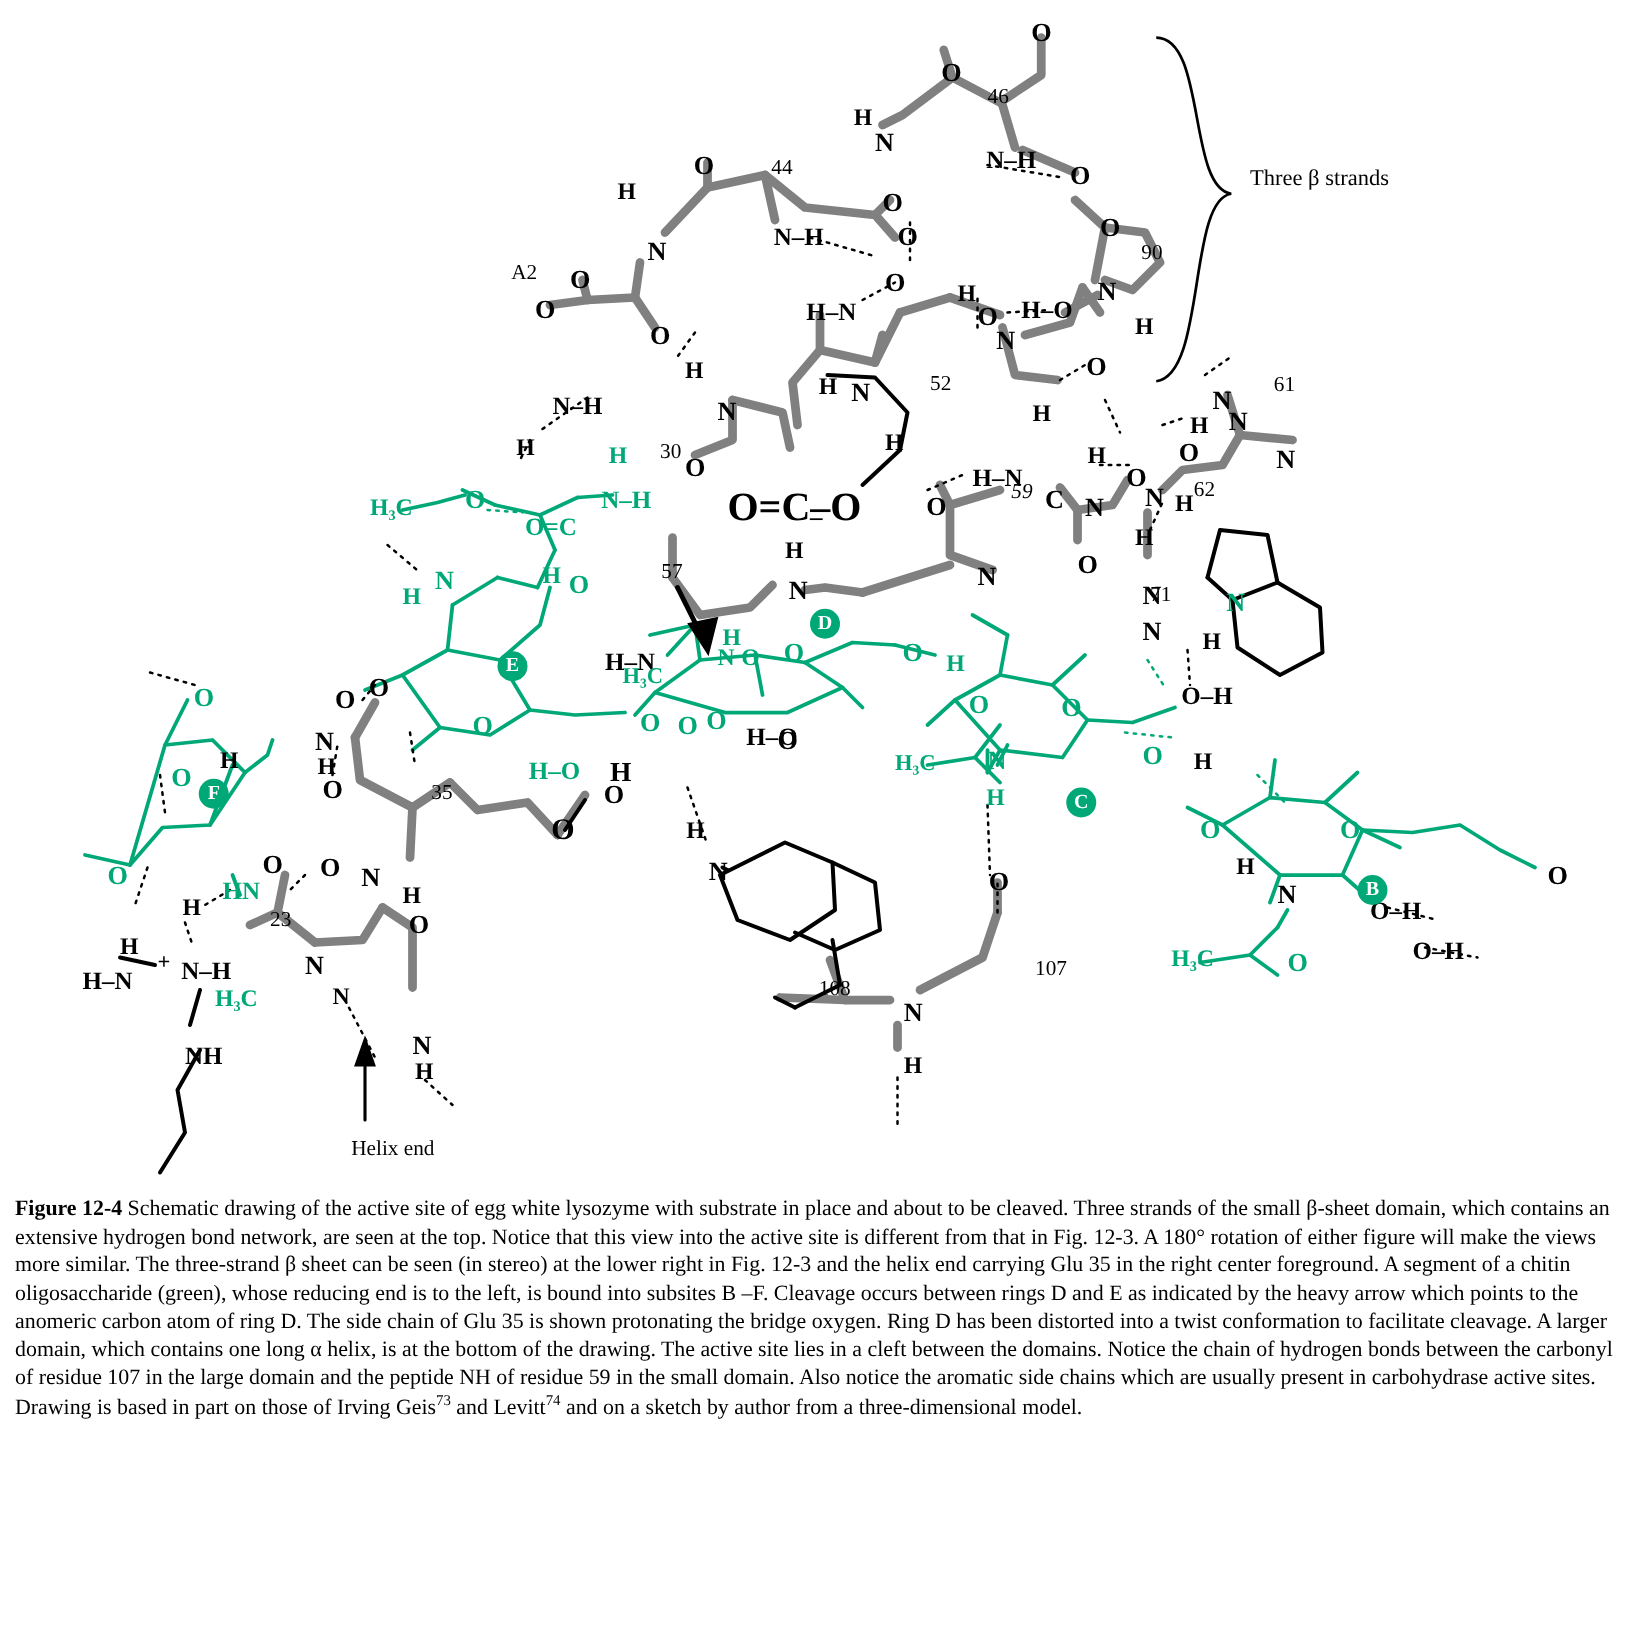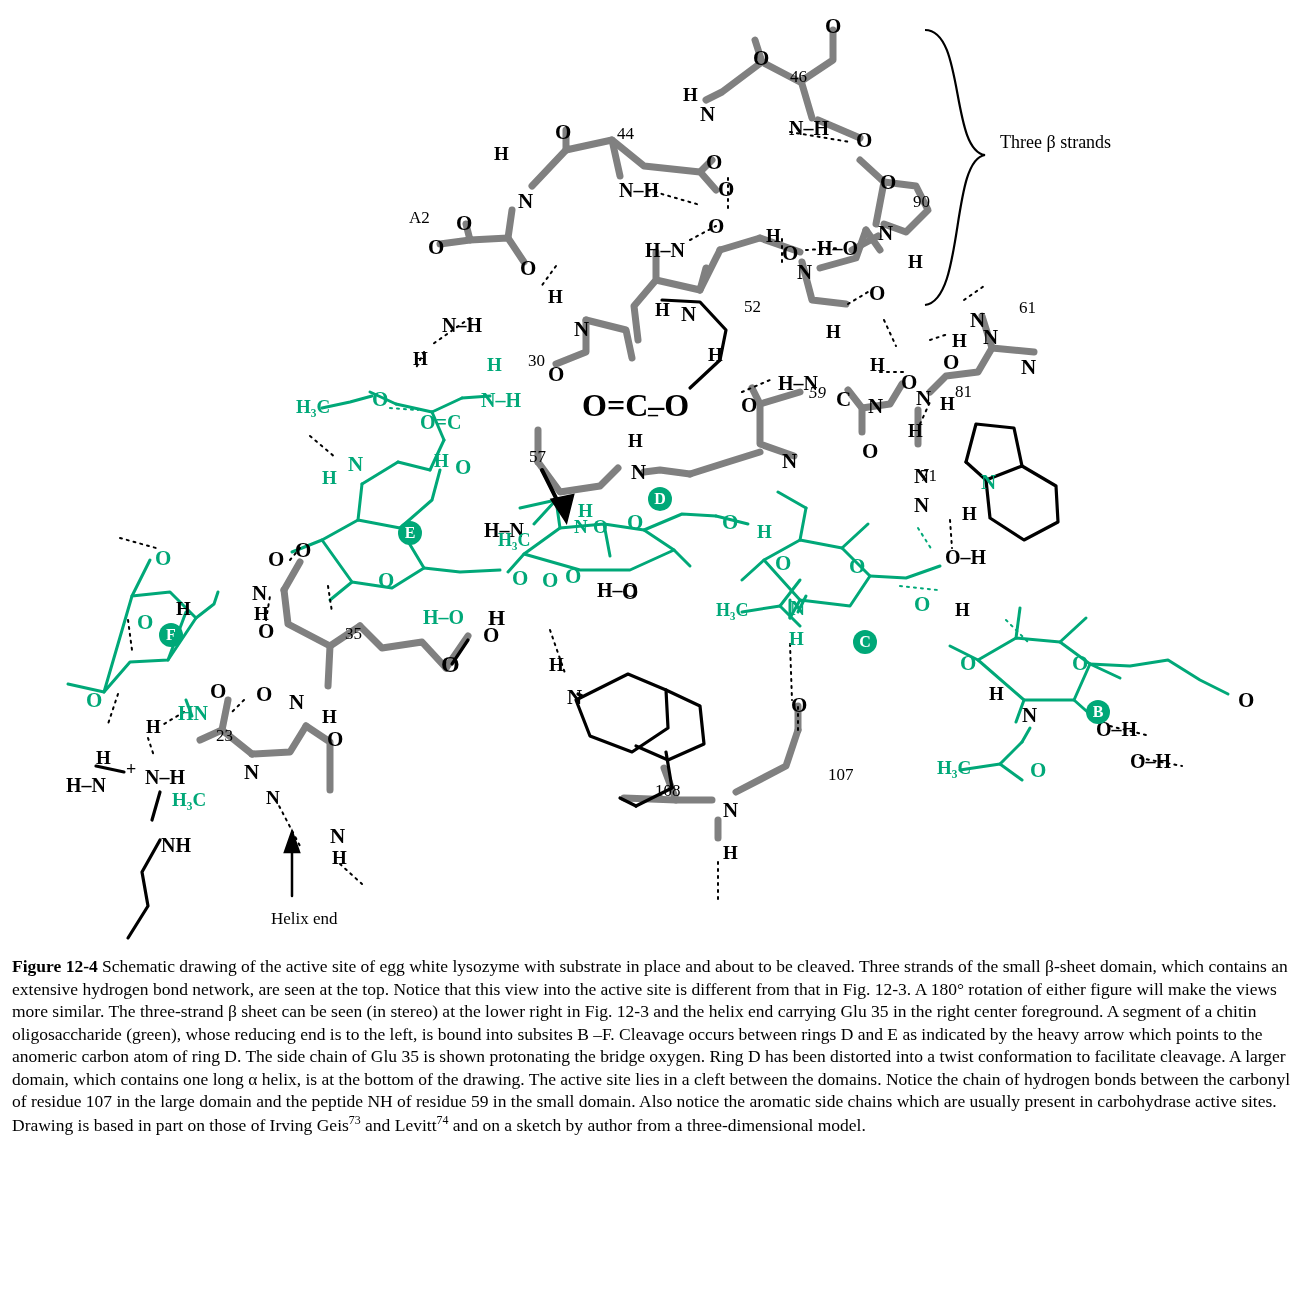--- a/index.html
+++ b/index.html
@@ -278,21 +278,21 @@
         <div class="lbl atom blk" style="left: 413px; top: 349px; font-size: 19px;">H</div>
         <div class="lbl atom grn" style="left: 487px; top: 355px; font-size: 19px;">H</div>
         <div class="lbl atom blk" style="left: 528px; top: 352px; font-size: 17px; font-weight: normal;">30</div>
         <div class="lbl atom blk" style="left: 548px; top: 364px; font-size: 21px;">O</div>
         <div class="lbl atom blk" style="left: 708px; top: 345px; font-size: 19px;">H</div>
         <div class="lbl atom blk" style="left: 778px; top: 373px; font-size: 20px;">H–N</div>
         <div class="lbl atom blk" style="left: 870px; top: 355px; font-size: 19px;">H</div>
         <div class="lbl atom blk" style="left: 901px; top: 372px; font-size: 21px;">O</div>
         <div class="lbl atom blk" style="left: 943px; top: 352px; font-size: 21px;">O</div>
         <div class="lbl atom blk" style="left: 1021px; top: 357px; font-size: 21px;">N</div>
-        <div class="lbl atom blk" style="left: 955px; top: 383px; font-size: 17px; font-weight: normal;">81</div>
+        <div class="lbl atom blk" style="left: 955px; top: 383px; font-size: 17px; font-weight: normal;">62</div>
         <div class="lbl atom grn" style="left: 296px; top: 397px; font-size: 19px;">H₃C</div>
         <div class="lbl atom grn" style="left: 372px; top: 389px; font-size: 21px;">O</div>
         <div class="lbl atom grn" style="left: 481px; top: 390px; font-size: 20px;">N–H</div>
         <div class="lbl atom grn" style="left: 420px; top: 412px; font-size: 20px;">O=C</div>
         <div class="lbl atom blk" style="left: 582px; top: 389px; font-size: 32px;">O=C–O</div>
         <div class="lbl atom blk" style="left: 648px; top: 404px; font-size: 20px;">–</div>
         <div class="lbl atom blk" style="left: 741px; top: 395px; font-size: 21px;">O</div>
         <div class="lbl atom blk" style="left: 809px; top: 384px; font-size: 17px; font-weight: normal; font-style: italic;">59</div>
         <div class="lbl atom blk" style="left: 836px; top: 389px; font-size: 21px;">C</div>
         <div class="lbl atom blk" style="left: 868px; top: 396px; font-size: 21px;">N</div>
@@ -375,22 +375,22 @@
         <div class="lbl atom blk" style="left: 567px; top: 687px; font-size: 21px;">N</div>
         <div class="lbl atom blk" style="left: 549px; top: 655px; font-size: 19px;">H</div>
         <div class="lbl atom blk" style="left: 791px; top: 695px; font-size: 21px;">O</div>
         <div class="lbl atom blk" style="left: 655px; top: 782px; font-size: 17px; font-weight: normal;">108</div>
         <div class="lbl atom blk" style="left: 828px; top: 766px; font-size: 17px; font-weight: normal;">107</div>
         <div class="lbl atom blk" style="left: 723px; top: 800px; font-size: 21px;">N</div>
         <div class="lbl atom blk" style="left: 723px; top: 843px; font-size: 19px;">H</div>
         <div class="lbl atom blk" style="left: 266px; top: 788px; font-size: 19px;">N</div>
         <div class="lbl atom blk" style="left: 330px; top: 826px; font-size: 21px;">N</div>
         <div class="lbl atom blk" style="left: 332px; top: 848px; font-size: 19px;">H</div>
-        <div class="lbl atom blk" style="left: 148px; top: 835px; font-size: 20px; margin-left: 13px;">NH</div>
-        <div class="lbl blk" style="left: 271px; top: 910px; font-size: 17px; font-weight: normal;">Helix end</div>
+        <div class="lbl atom blk" style="left: 148px; top: 835px; font-size: 20px;">NH</div>
+        <div class="lbl blk" style="left: 281px; top: 910px; font-size: 17px; font-weight: normal;">Helix end</div>
       </div>
     <div id="badges">
         <div class="ring-badge" style="left: 398px; top: 521px;">E</div>
         <div class="ring-badge" style="left: 648px; top: 487px;">D</div>
         <div class="ring-badge" style="left: 853px; top: 630px;">C</div>
         <div class="ring-badge" style="left: 1086px; top: 700px;">B</div>
         <div class="ring-badge" style="left: 159px; top: 623px;">F</div>
       </div>
   </div>
 

